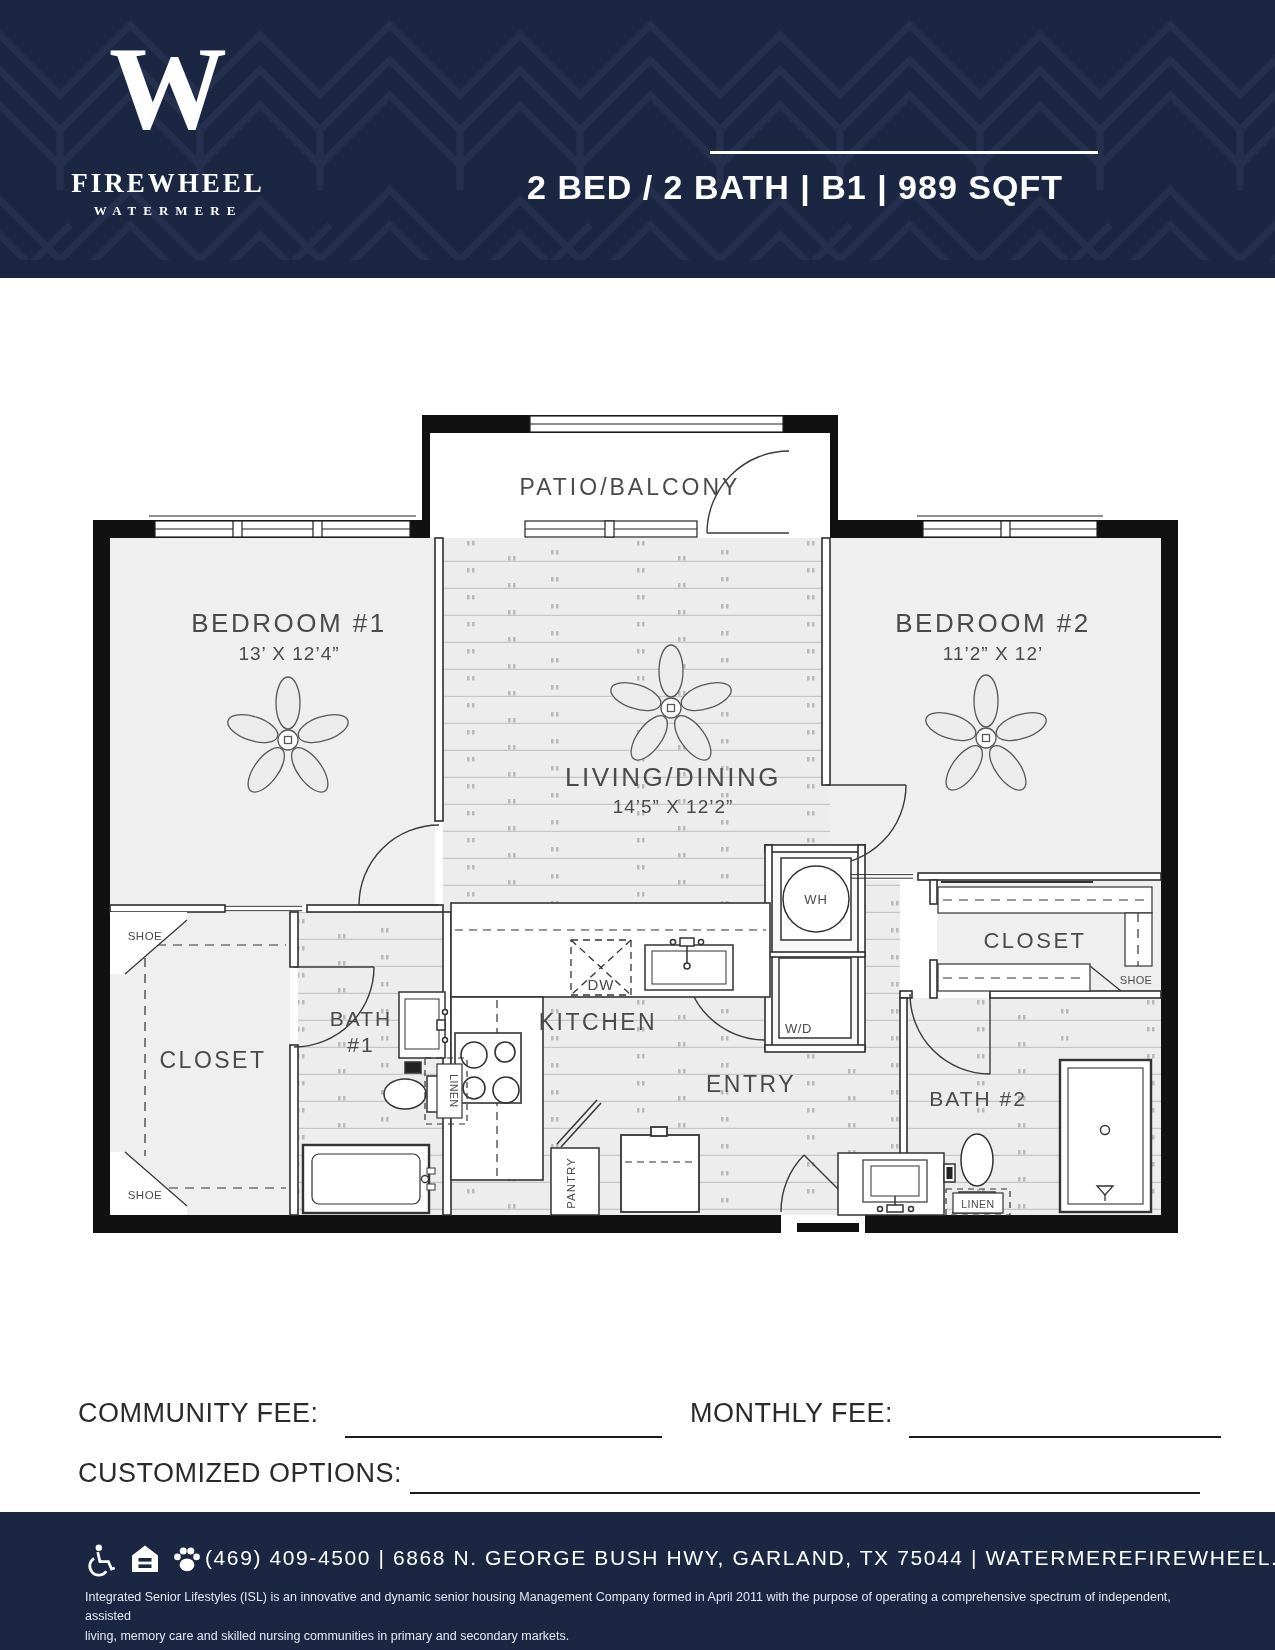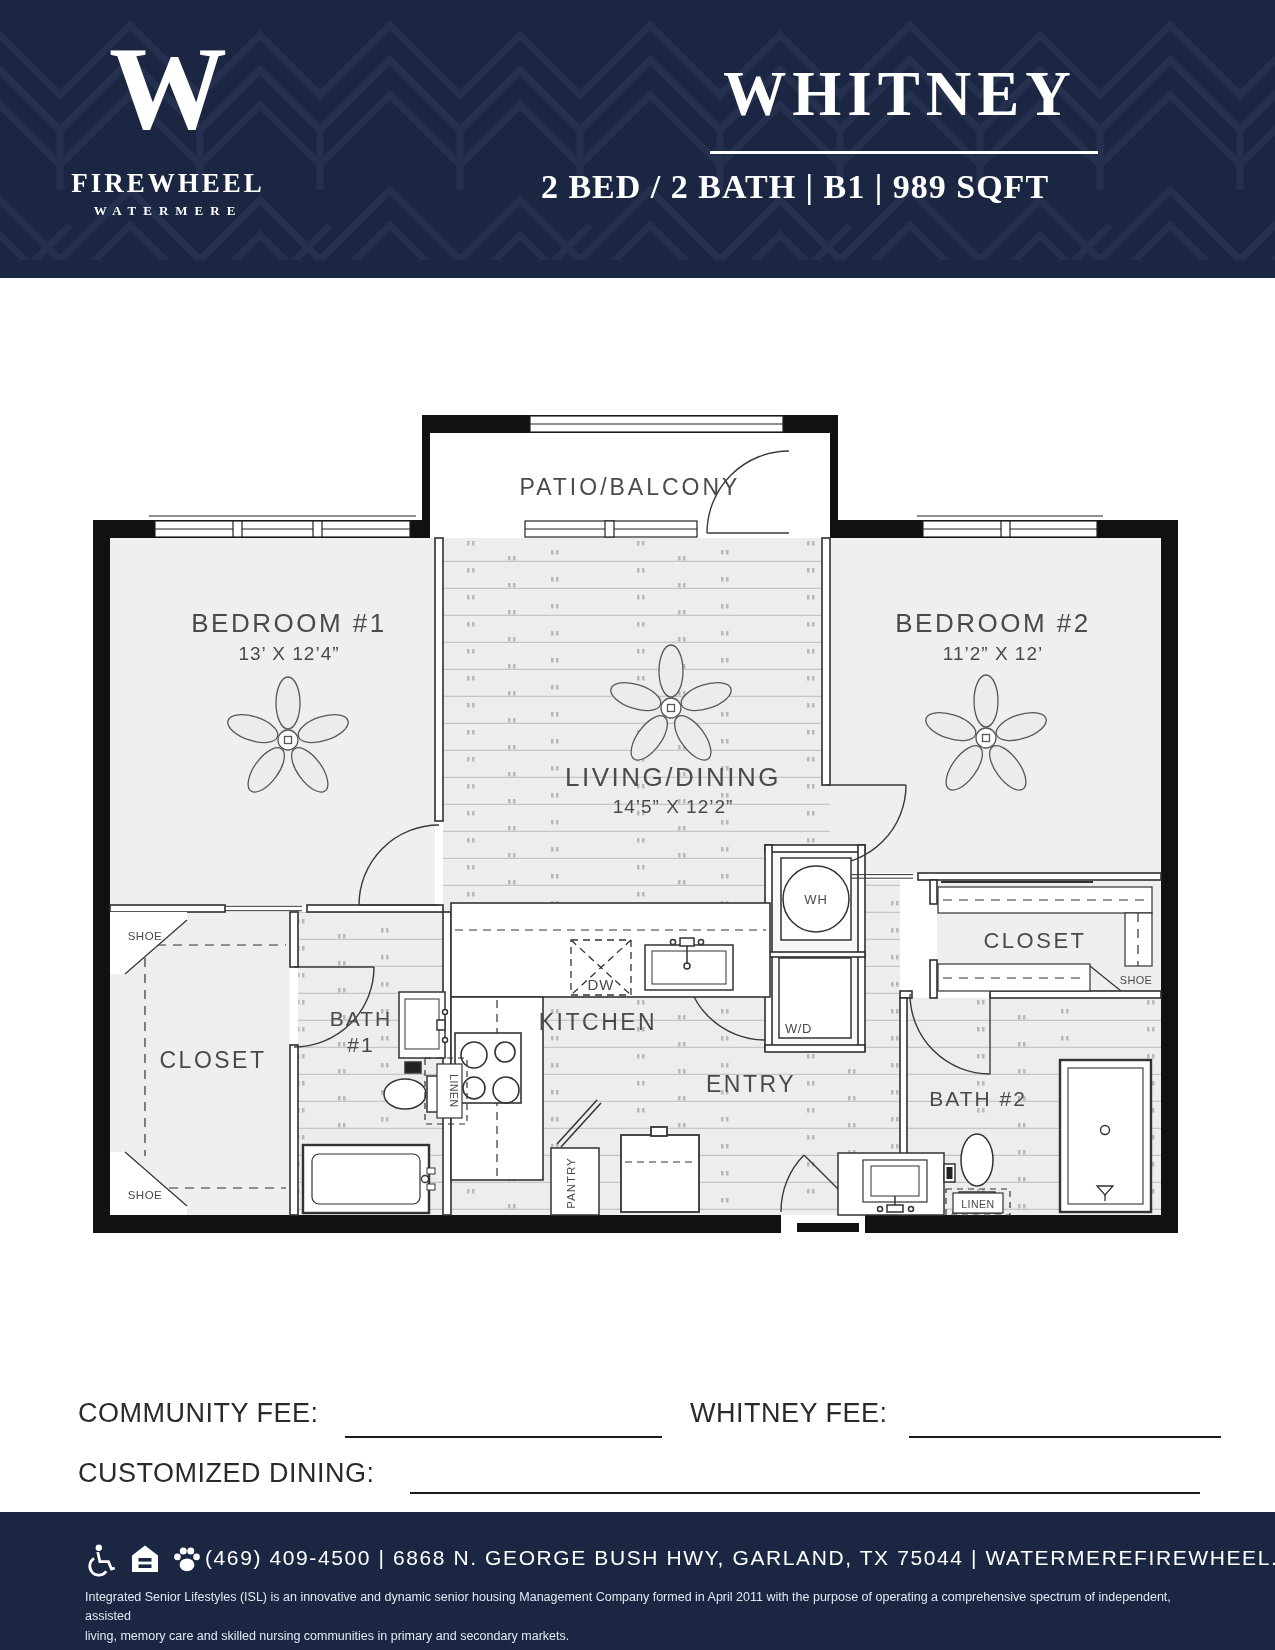--- a/index.html
+++ b/index.html
@@ -16,21 +16,21 @@
           font-family:"Liberation Serif",serif;font-weight:bold;font-size:118px;line-height:118px;}
   .logo-name{position:absolute;left:48px;top:168px;width:240px;text-align:center;color:#fff;
           font-family:"Liberation Serif",serif;font-weight:bold;font-size:27px;letter-spacing:3px;}
   .logo-tag{position:absolute;left:48px;top:203px;width:240px;text-align:center;color:#fff;
           font-family:"Liberation Serif",serif;font-weight:bold;font-size:13px;letter-spacing:7px;}
   
   .plan-name{position:absolute;left:900px;top:58px;transform:translateX(-50%);color:#fff;
           font-family:"Liberation Serif",serif;font-weight:bold;font-size:63px;letter-spacing:6px;white-space:nowrap;}
   .hdr-rule{position:absolute;left:710px;top:151px;width:388px;height:3px;background:#fff;}
   .plan-specs{position:absolute;left:795px;top:168px;transform:translateX(-50%);color:#fff;
-          font-family:Liberation Serif, serif;font-weight:bold;font-size:34px;letter-spacing:1px;white-space:nowrap;}
+          font-family:Liberation Sans, sans-serif;font-weight:bold;font-size:34px;letter-spacing:1px;white-space:nowrap;}
   
   .fee-label{position:absolute;color:#2a2a2a;font-weight:normal;font-size:27px;letter-spacing:.5px;white-space:nowrap;}
   .fee-line{position:absolute;border-bottom:2px solid #1c1c1c;height:0;}
   
   .contact{position:absolute;left:205px;top:1546px;color:#fff;font-size:21px;letter-spacing:1.6px;white-space:nowrap;font-weight:normal;}
   .disclaimer{position:absolute;left:85px;top:1588px;width:1100px;color:#e3e8f1;font-size:12.5px;line-height:1.55;}
   .ficon{position:absolute;top:1542px;}
   
   .rl{font-family:"Liberation Sans",sans-serif;fill:#4a4a4a;}
 </style>
@@ -57,21 +57,20 @@
 <div class="page">
 
   <div class="band hdr">
     <svg class="bg" width="1275" height="278">
       <rect width="1275" height="278" fill="#1a2642"></rect>
       <rect width="1275" height="278" fill="url(#chev)"></rect>
     </svg>
     <div class="logo-w">W</div>
     <div class="logo-name">FIREWHEEL</div>
     <div class="logo-tag">WATERMERE</div>
-    <div class="plan-name">WHITNEY</div>
     <div class="hdr-rule"></div>
     <div class="plan-specs">2 BED / 2 BATH | B1 | 989 SQFT</div>
   </div>
 
   <svg class="abs" style="left:93px;top:400px" width="1085" height="833" viewBox="0 0 1085 833">
     <defs>
       <pattern id="planks" width="170" height="27" patternUnits="userSpaceOnUse">
         <rect width="170" height="27" fill="#ededed"></rect>
         <line x1="0" y1="26.4" x2="170" y2="26.4" stroke="#c6c6c6" stroke-width="1.3"></line>
         <g fill="#b9b9b9">
@@ -336,23 +335,23 @@
       <text class="rl" x="692" y="633" font-size="13" letter-spacing=".5">W/D</text>
       <text class="rl" x="508" y="590" font-size="15" letter-spacing="1" text-anchor="middle">DW</text>
       <text class="rl" font-size="11.5" letter-spacing="1" text-anchor="middle" transform="translate(482,783) rotate(-90)">PANTRY</text>
       <text class="rl" font-size="10.5" letter-spacing=".5" text-anchor="middle" transform="translate(357,691) rotate(90)">LINEN</text>
       <text class="rl" x="885" y="808" font-size="10.5" letter-spacing=".5" text-anchor="middle">LINEN</text>
     </g>
   </svg>
 
   <div class="fee-label" style="left:78px;top:1398px">COMMUNITY FEE:</div>
   <div class="fee-line" style="left:345px;top:1436px;width:317px"></div>
-  <div class="fee-label" style="left:690px;top:1398px">WHITNEY FEE:</div>
+  <div class="fee-label" style="left:690px;top:1398px">MONTHLY FEE:</div>
   <div class="fee-line" style="left:909px;top:1436px;width:312px"></div>
-  <div class="fee-label" style="left:78px;top:1458px">CUSTOMIZED DINING:</div>
+  <div class="fee-label" style="left:78px;top:1458px">CUSTOMIZED OPTIONS:</div>
   <div class="fee-line" style="left:410px;top:1492px;width:790px"></div>
 
   <div class="band ftr">
     <svg class="bg" width="1275" height="138">
       <rect width="1275" height="138" fill="#1a2642"></rect>
     </svg>
   </div>
 
   <svg class="ficon" style="left:85px" width="34" height="36" viewBox="0 0 32 32">
     <g stroke="#fff" stroke-width="2.6" fill="none">

